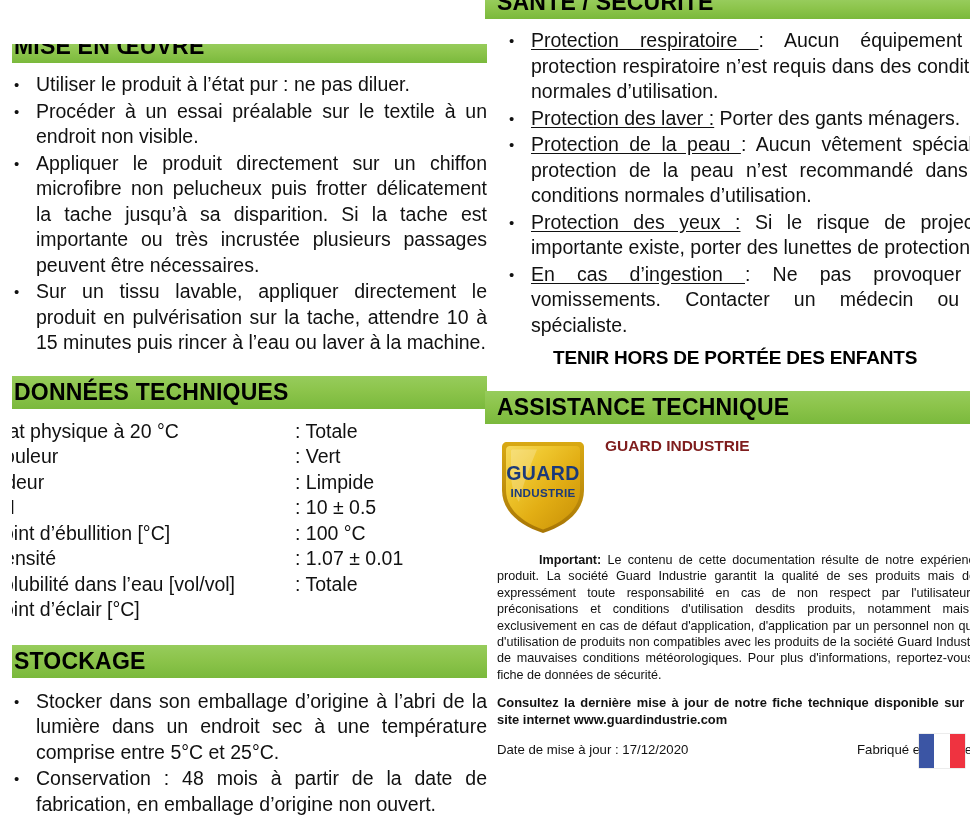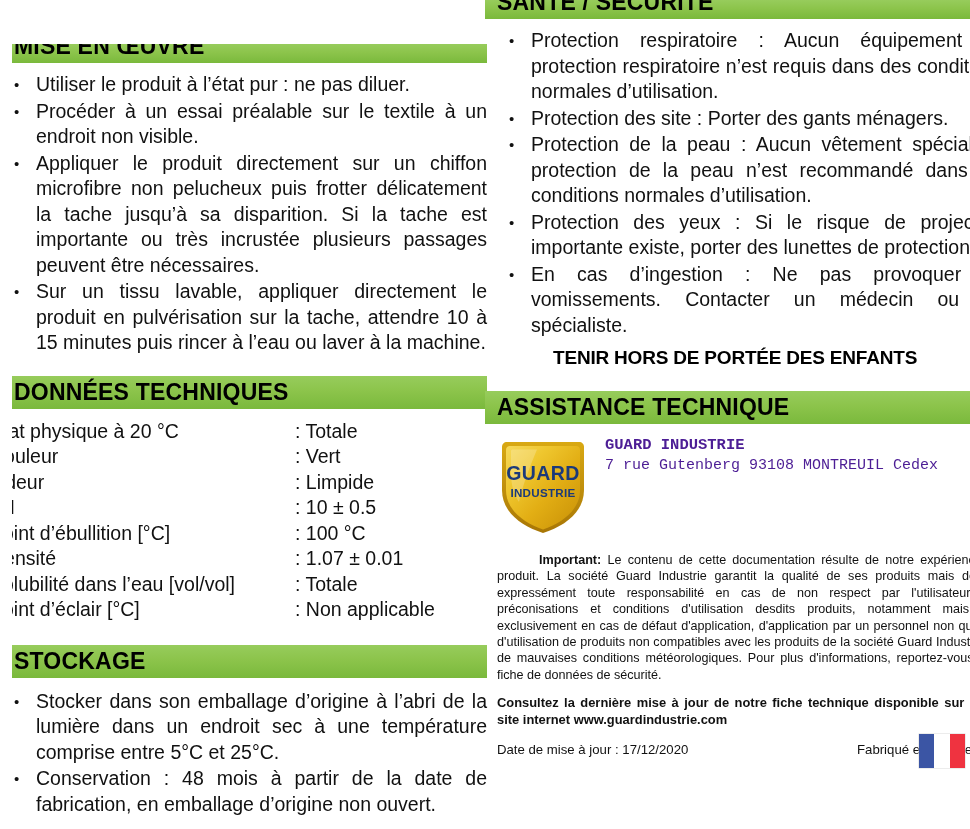--- a/index.html
+++ b/index.html
@@ -91,20 +91,21 @@
   ul.bullets li::before {
     content: "\2022";
     position: absolute;
     left: 24px;
     top: 0;
     font-size: 15px;
     line-height: 25px;
     color: #111111;
   }
   .lbl-u {
+    text-decoration: underline;
     text-underline-offset: 2px;
   }
 
   
   .tech {
     margin-top: 10px;
     padding-left: 0;
   }
   .tech-row {
     display: flex;
@@ -141,23 +142,22 @@
   }
   .logo-wrap {
     flex: 0 0 auto;
     width: 96px;
     padding-top: 2px;
   }
   .contact-text {
     padding-left: 12px;
     font-size: 15px;
     line-height: 19.5px;
-    color: #4c1d95;
-    white-space: nowrap;
-    font-family: Liberation Mono, monospace;
+    color: #7f1d1d;
+    white-space: nowrap;
   }
   .contact-name { font-weight: bold; font-size: 15.5px; }
   .contact-web  { font-weight: bold; }
 
   
   .fineprint {
     padding: 12px 0 0 12px;
     font-size: 12.6px;
     line-height: 16.4px;
     text-align: justify;
@@ -250,21 +250,20 @@
         <div class="tech-row">
           <div class="tech-key">Densité</div>
           <div class="tech-val">: 1.07 ± 0.01</div>
         </div>
         <div class="tech-row">
           <div class="tech-key">Solubilité dans l’eau [vol/vol]</div>
           <div class="tech-val">: Totale</div>
         </div>
         <div class="tech-row">
           <div class="tech-key">Point d’éclair [°C]</div>
-          <div class="tech-val">: Non applicable</div>
         </div>
       </div>
 
       <div class="bar bar-left" style="margin-top:22px;">
         <span class="bar-title">STOCKAGE</span>
       </div>
 
       <ul class="bullets" style="margin-top:11px;">
         <li>Stocker dans son emballage d’origine à l’abri de la lumière dans un endroit sec à une température comprise entre 5°C et 25°C.</li>
         <li>Conservation : 48 mois à partir de la date de fabrication, en emballage d’origine non ouvert.</li>
@@ -275,21 +274,21 @@
 
   <div class="col col-right">
     <div class="inner-right">
 
       <div class="bar bar-right bar-clipped-top">
         <span class="bar-title">SANTÉ / SÉCURITÉ</span>
       </div>
 
       <ul class="bullets" style="margin-top:9px;">
         <li><span class="lbl-u">Protection respiratoire </span><span>: Aucun équipement de protection respiratoire n’est requis dans des conditions normales d’utilisation.</span></li>
-        <li><span class="lbl-u">Protection des site :</span><span> Porter des gants ménagers.</span></li>
+        <li><span class="lbl-u">Protection des laver :</span><span> Porter des gants ménagers.</span></li>
         <li><span class="lbl-u">Protection de la peau </span><span>: Aucun vêtement spécial ou protection de la peau n’est recommandé dans les conditions normales d’utilisation.</span></li>
         <li><span class="lbl-u">Protection des yeux :</span><span> Si le risque de projection importante existe, porter des lunettes de protection.</span></li>
         <li><span class="lbl-u">En cas d’ingestion </span><span>: Ne pas provoquer de vomissements. Contacter un médecin ou un spécialiste.</span></li>
       </ul>
 
       <div class="warn">TENIR HORS DE PORTÉE DES ENFANTS</div>
 
       <div class="bar bar-right" style="margin-top:22px;">
         <span class="bar-title">ASSISTANCE TECHNIQUE</span>
       </div>
@@ -314,21 +313,20 @@
             <path d="M9,12 C9,9.5 10.5,8 13,8 L79,8 C81.5,8 83,9.5 83,12 L83,52
                      C83,72 65,85 46,91.5 C27,85 9,72 9,52 Z" fill="url(#goldg)"></path>
             <path d="M14,13 C14,12 15,11.5 16,11.5 L40,11.5 C34,26 26,46 22,64
                      C17,57 14,46 14,36 Z" fill="#FFFFFF" opacity="0.22"></path>
             <text x="46" y="42" text-anchor="middle" font-family="'Liberation Sans', sans-serif" font-size="19.5" font-weight="bold" fill="#1B3A7A" letter-spacing="0.4">GUARD</text>
             <text x="46" y="59" text-anchor="middle" font-family="'Liberation Sans', sans-serif" font-size="11.6" font-weight="bold" fill="#1B3A7A" letter-spacing="0.3">INDUSTRIE</text>
           </svg>
         </div>
         <div class="contact-text">
           <div class="contact-name">GUARD INDUSTRIE</div>
-          <div>7 rue Gutenberg 93108 MONTREUIL Cedex</div>
         </div>
       </div>
 
       <div class="fineprint">
         <b>Important:</b><span> Le contenu de cette documentation résulte de notre expérience du produit. La société Guard Industrie garantit la qualité de ses produits mais décline expressément toute responsabilité en cas de non respect par l'utilisateur des préconisations et conditions d'utilisation desdits produits, notamment mais non exclusivement en cas de défaut d'application, d'application par un personnel non qualifié, d'utilisation de produits non compatibles avec les produits de la société Guard Industrie ou de mauvaises conditions météorologiques. Pour plus d'informations, reportez-vous à la fiche de données de sécurité.</span>
         <span class="consult">Consultez la dernière mise à jour de notre fiche technique disponible sur notre site internet www.guardindustrie.com</span>
       </div>
 
       <div class="footline">
         <span>Date de mise à jour : 17/12/2020</span>

